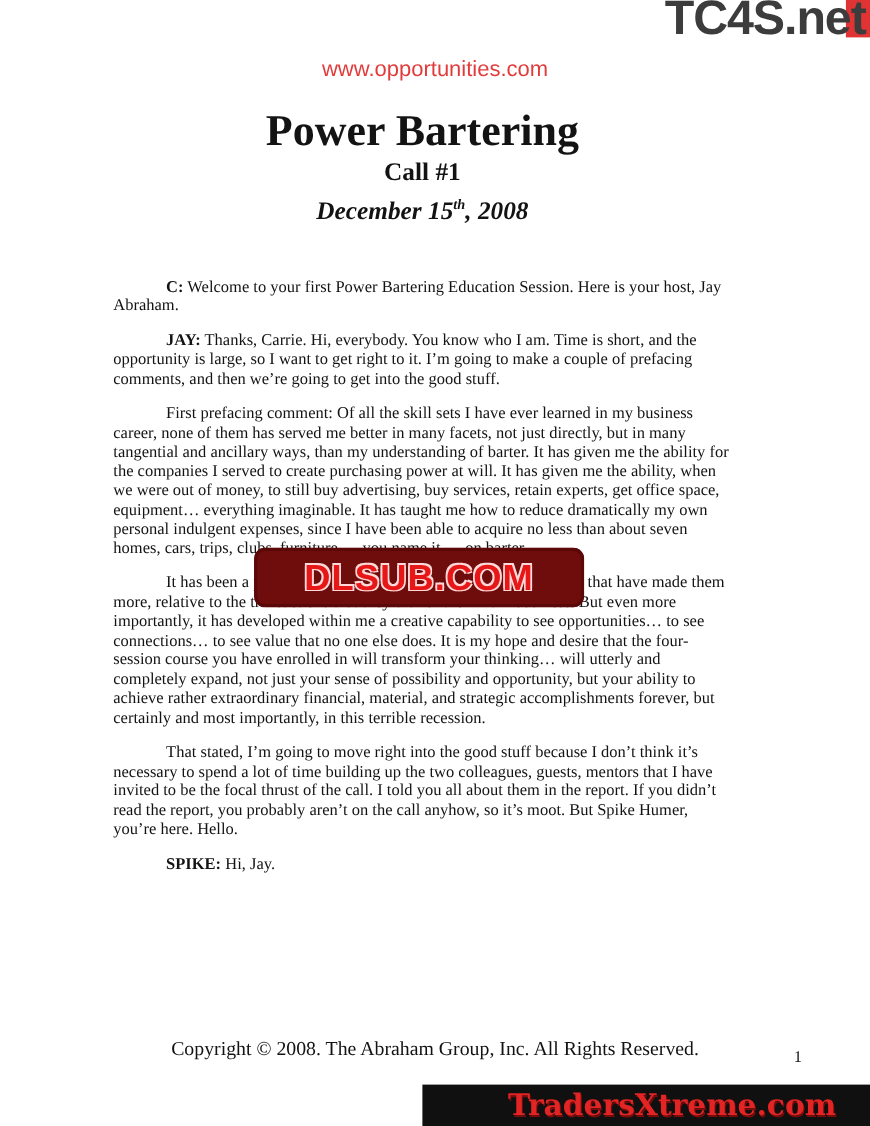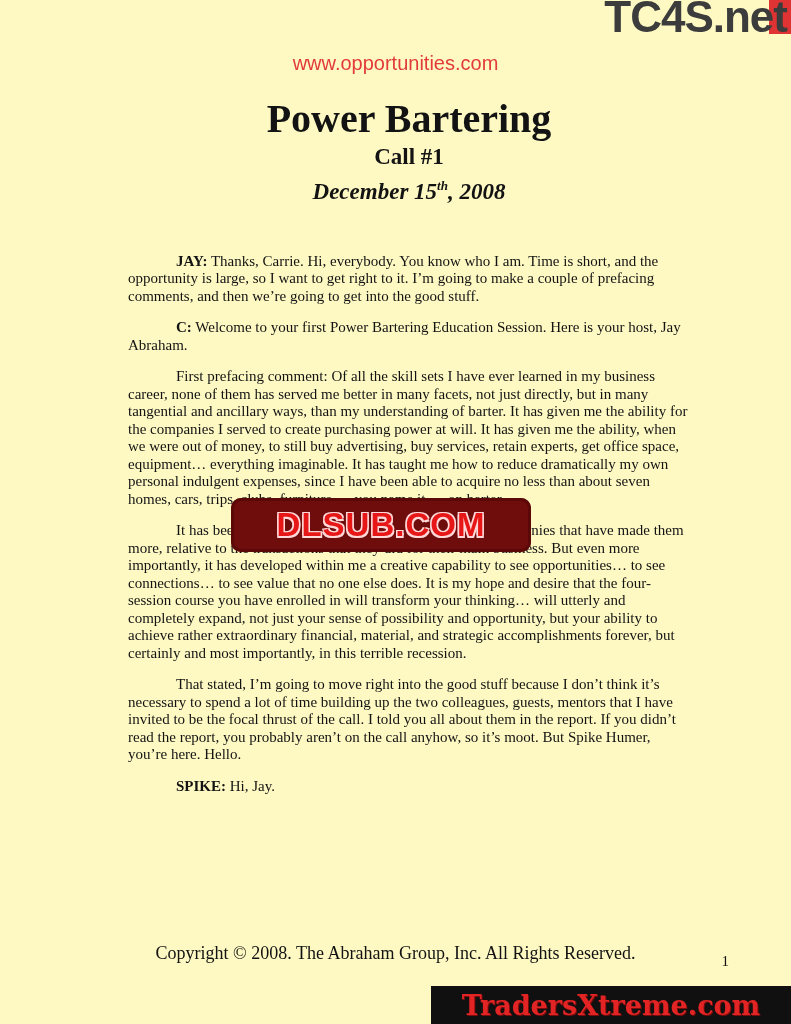--- a/index.html
+++ b/index.html
@@ -1,21 +1,21 @@
 <!DOCTYPE html>
 <html><head>
 <meta charset="utf-8">
 <style>
   html, body { margin: 0; padding: 0; background: #888; }
   .page {
     position: relative;
     width: 791px;
     height: 1024px;
     margin: 0 auto;
-    background: #fef9c3;
+    background: #ffffff;
     font-family: "Liberation Serif", serif;
     color: #131313;
     overflow: hidden;
   }
   
   .tc4s-redbar {
     position: absolute; top: 0; right: 0;
     width: 22px; height: 34px;
     background: #e03434; z-index: 1;
   }
@@ -27,21 +27,21 @@
   }
   
   .header-url {
     position: absolute; top: 52px; left: 0; width: 100%;
     text-align: center;
     font-family: "Liberation Sans", sans-serif;
     font-size: 20px; color: #e23b3b;
   }
   
   .doc {
-    position: absolute; top: 0; left: 128px; width: 562px;
+    position: absolute; top: 0; left: 103px; width: 562px;
   }
   .title-block { margin-top: 96px; text-align: center; }
   .doc-title { font-size: 40px; font-weight: bold; line-height: 46px; }
   .doc-subtitle { font-size: 23px; font-weight: bold; line-height: 28px; margin-top: 1px; }
   .doc-date { font-size: 23px; font-weight: bold; font-style: italic; line-height: 30px; }
   .doc-date sup { font-size: 13px; margin-top: 48px; }
   .body-text { margin-top: 46px; }
   .body-text p {
     margin: 0 0 14px 0;
     text-indent: 48px;
@@ -75,20 +75,21 @@
   .page-num {
     position: absolute; right: 62px; bottom: 54px; font-size: 15px;
   }
   
   .bottom-strip {
     position: absolute; bottom: 0; right: 0;
     width: 360px; height: 38px;
     background: #101010;
     display: flex; align-items: center; justify-content: center;
     z-index: 3;
+    padding-left: 47px;
   }
   .traders-text {
     font-family: "DejaVu Serif", serif;
     font-weight: bold; font-size: 27px;
     color: #e32424;
     text-shadow: 1px 1px 0 #7a0c0c;
   }
 </style>
 </head>
 <body>
@@ -101,22 +102,22 @@
   <div class="header-url">www.opportunities.com</div>
 
   <div class="doc">
     <div class="title-block">
       <div class="doc-title">Power Bartering</div>
       <div class="doc-subtitle">Call #1</div>
       <div class="doc-date"><span>December 15</span><sup>th</sup><span>, 2008</span></div>
     </div>
 
     <div class="body-text">
+      <p><span class="speaker">C:</span><span>  Welcome to your first Power Bartering Education Session.  Here is your host, Jay Abraham.</span></p>
       <p><span class="speaker">JAY:</span><span>  Thanks, Carrie.  Hi, everybody.  You know who I am.  Time is short, and the opportunity is large, so I want to get right to it.  I’m going to make a couple of prefacing comments, and then we’re going to get into the good stuff.</span></p>
-      <p><span class="speaker">C:</span><span>  Welcome to your first Power Bartering Education Session.  Here is your host, Jay Abraham.</span></p>
       <p><span class="speaker"></span><span>First prefacing comment:  Of all the skill sets I have ever learned in my business career, none of them has served me better in many facets, not just directly, but in many tangential and ancillary ways, than my understanding of barter.  It has given me the ability for the companies I served to create purchasing power at will.  It has given me the ability, when we were out of money, to still buy advertising, buy services, retain experts, get office space, equipment… everything imaginable.  It has taught me how to reduce dramatically my own personal indulgent expenses, since I have been able to acquire no less than about seven homes, cars, trips, clubs, furniture --- you name it --- on barter.</span></p>
       <p><span class="speaker"></span><span>It has been a profit center we have created for many companies that have made them more, relative to the transactions that they did for their main business.  But even more importantly, it has developed within me a creative capability to see opportunities… to see connections… to see value that no one else does.  It is my hope and desire that the four-session course you have enrolled in will transform your thinking… will utterly and completely expand, not just your sense of possibility and opportunity, but your ability to achieve rather extraordinary financial, material, and strategic accomplishments forever, but certainly and most importantly, in this terrible recession.</span></p>
       <p><span class="speaker"></span><span>That stated, I’m going to move right into the good stuff because I don’t think it’s necessary to spend a lot of time building up the two colleagues, guests, mentors that I have invited to be the focal thrust of the call.  I told you all about them in the report.  If you didn’t read the report, you probably aren’t on the call anyhow, so it’s moot.  But Spike Humer, you’re here.  Hello.</span></p>
       <p><span class="speaker">SPIKE:</span><span>  Hi, Jay.</span></p>
     </div>
   </div>
 
   <div class="dlsub">
     <span class="dlsub-text">DLSUB.COM</span>
   </div>

